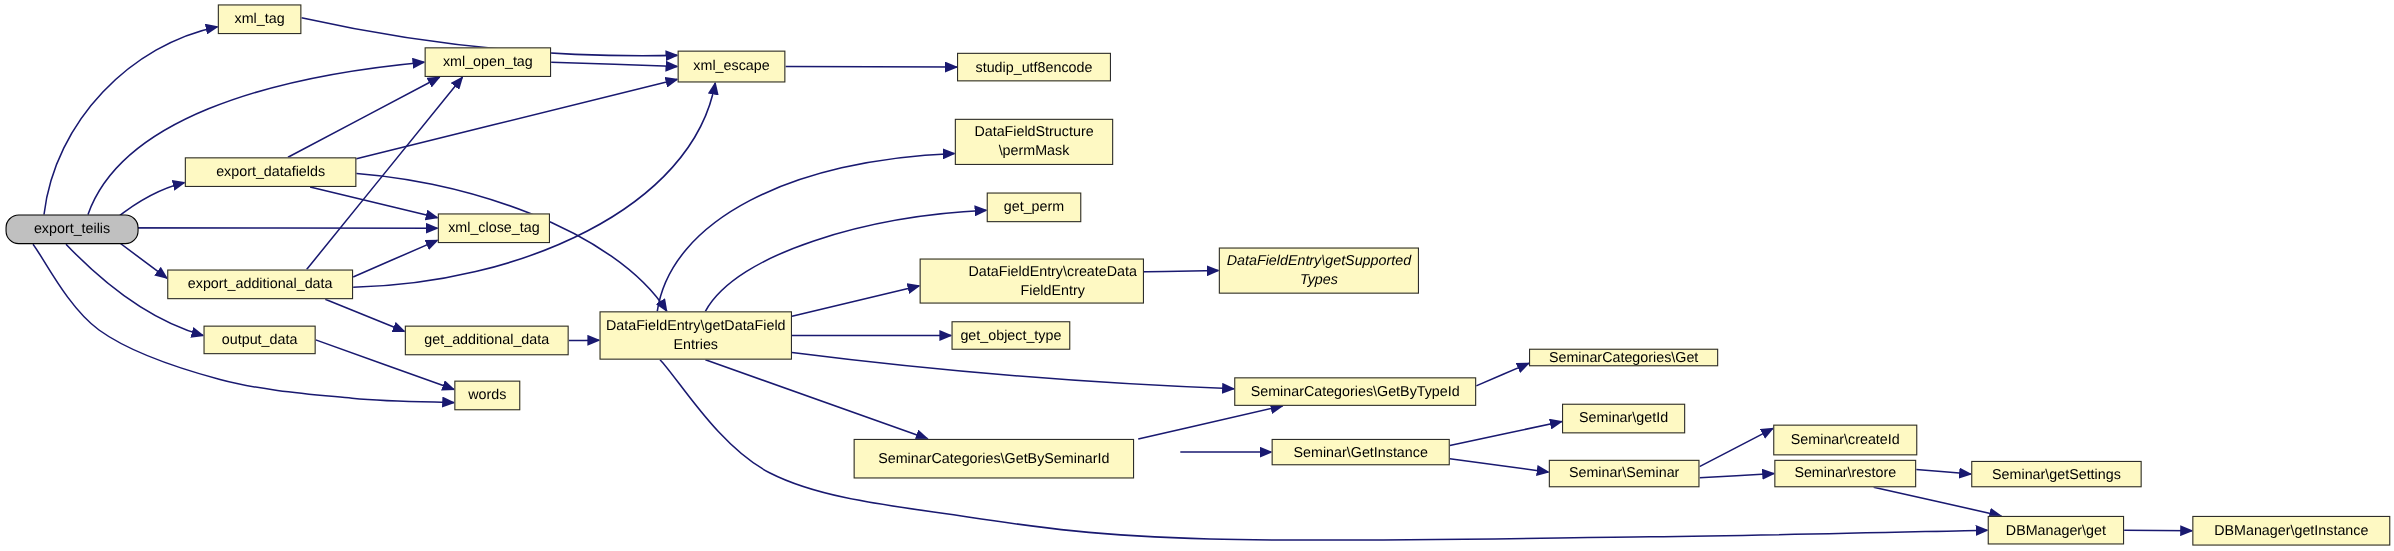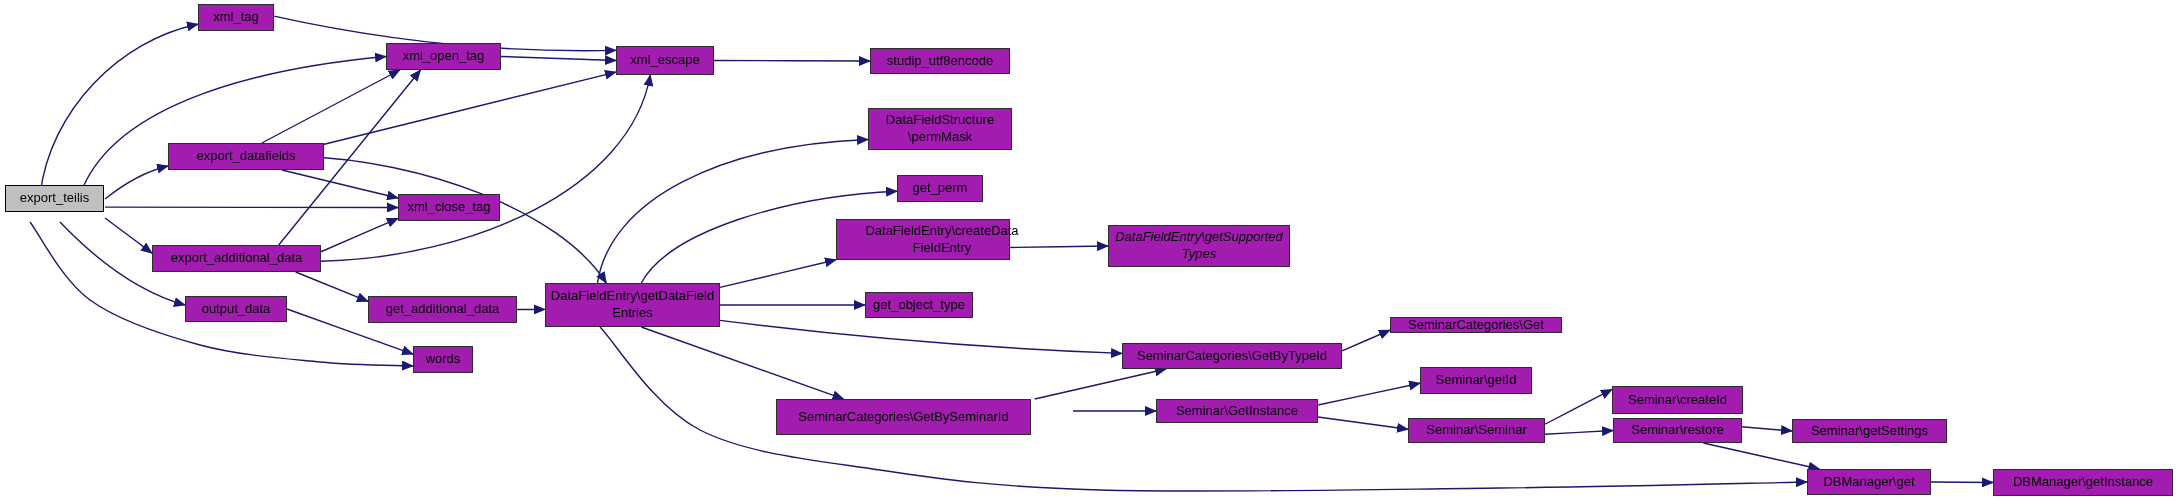--- a/index.html
+++ b/index.html
@@ -12,21 +12,21 @@
     overflow: hidden;
   }
   #edge-layer {
     position: absolute;
     left: 0; top: 0;
     width: 2176px; height: 501px;
   }
   .node {
     position: absolute;
     box-sizing: border-box;
-    background: #a21caf;
+    background: #fef9c3;
     border: 1.5px solid #2d2d2d;
     color: #000000;
     display: flex;
     align-items: center;
     justify-content: center;
     text-align: center;
     font-size: 13px;
     line-height: 1.3;
     white-space: pre-line;
     cursor: pointer;
@@ -79,35 +79,35 @@
       <path d="M1342,350.8 C1358.0,343.9 1374.0,337.1 1390,330.2" fill="none" stroke="#191970" stroke-width="1.4" marker-end="url(#arrow)"></path>
       <path d="M1318,405 C1352.0,397.7 1386.0,390.5 1420,383.2" fill="none" stroke="#191970" stroke-width="1.4" marker-end="url(#arrow)"></path>
       <path d="M1318,417 C1348.0,421.1 1378.0,425.2 1408,429.25" fill="none" stroke="#191970" stroke-width="1.4" marker-end="url(#arrow)"></path>
       <path d="M1545,424.25 C1567.3,412.6 1589.7,401.0 1612,389.4" fill="none" stroke="#191970" stroke-width="1.4" marker-end="url(#arrow)"></path>
       <path d="M1545,434.25 C1567.7,433.0 1590.3,431.8 1613,430.5" fill="none" stroke="#191970" stroke-width="1.4" marker-end="url(#arrow)"></path>
       <path d="M1742,426.75 C1758.7,428.2 1775.3,429.6 1792,431" fill="none" stroke="#191970" stroke-width="1.4" marker-end="url(#arrow)"></path>
       <path d="M1703.3,443 C1742.0,451.7 1780.7,460.3 1819.4,469" fill="none" stroke="#191970" stroke-width="1.4" marker-end="url(#arrow)"></path>
       <path d="M1931,482 C1951.7,482.2 1972.3,482.3 1993,482.5" fill="none" stroke="#191970" stroke-width="1.4" marker-end="url(#arrow)"></path>
     </svg>
 
-<div class="node root" style="left: 5px; top: 185px; width: 99px; height: 27px;">export_teilis</div>
+<div class="node root" style="left: 5px; top: 195px; width: 121px; height: 27px; border-radius: 12px;">export_teilis</div>
     <div class="node" style="left: 198px; top: 4px; width: 76px; height: 27px;">xml_tag</div>
     <div class="node" style="left: 386px; top: 43px; width: 115px; height: 27px;">xml_open_tag</div>
     <div class="node" style="left: 168px; top: 143px; width: 156px; height: 27px;">export_datafields</div>
     <div class="node" style="left: 398px; top: 194px; width: 102px; height: 27px;">xml_close_tag</div>
     <div class="node" style="left: 152px; top: 245px; width: 169px; height: 27px;">export_additional_data</div>
     <div class="node" style="left: 185px; top: 296px; width: 102px; height: 26px;">output_data</div>
     <div class="node" style="left: 368px; top: 296px; width: 149px; height: 27px;">get_additional_data</div>
     <div class="node" style="left: 413px; top: 346px; width: 60px; height: 27px;">words</div>
     <div class="node" style="left: 616px; top: 46px; width: 98px; height: 29px;">xml_escape</div>
     <div class="node" style="left: 870px; top: 48px; width: 140px; height: 26px;">studip_utf8encode</div>
     <div class="node" style="left: 868px; top: 108px; width: 144px; height: 42px;">DataFieldStructure
 \permMask</div>
     <div class="node" style="left: 897px; top: 175px; width: 86px; height: 27px;">get_perm</div>
-    <div class="node" style="left: 836px; top: 219px; width: 174px; height: 41px; padding-left: 38px;">DataFieldEntry\createData
+    <div class="node" style="left: 836px; top: 235px; width: 204px; height: 41px; padding-left: 38px;">DataFieldEntry\createData
 FieldEntry</div>
     <div class="node" style="left: 865px; top: 292px; width: 108px; height: 26px;">get_object_type</div>
     <div class="node" style="left: 545px; top: 283px; width: 175px; height: 44px;">DataFieldEntry\getDataField
 Entries</div>
     <div class="node" style="left: 1108px; top: 225px; width: 182px; height: 42px; font-style: italic;">DataFieldEntry\getSupported
 Types</div>
     <div class="node" style="left: 1122px; top: 343px; width: 220px; height: 26px;">SeminarCategories\GetByTypeId</div>
     <div class="node" style="left: 1390px; top: 317px; width: 172px; height: 16px;">SeminarCategories\Get</div>
     <div class="node" style="left: 776px; top: 399px; width: 255px; height: 36px;">SeminarCategories\GetBySeminarId</div>
     <div class="node" style="left: 1156px; top: 399px; width: 162px; height: 24px;">Seminar\GetInstance</div>

